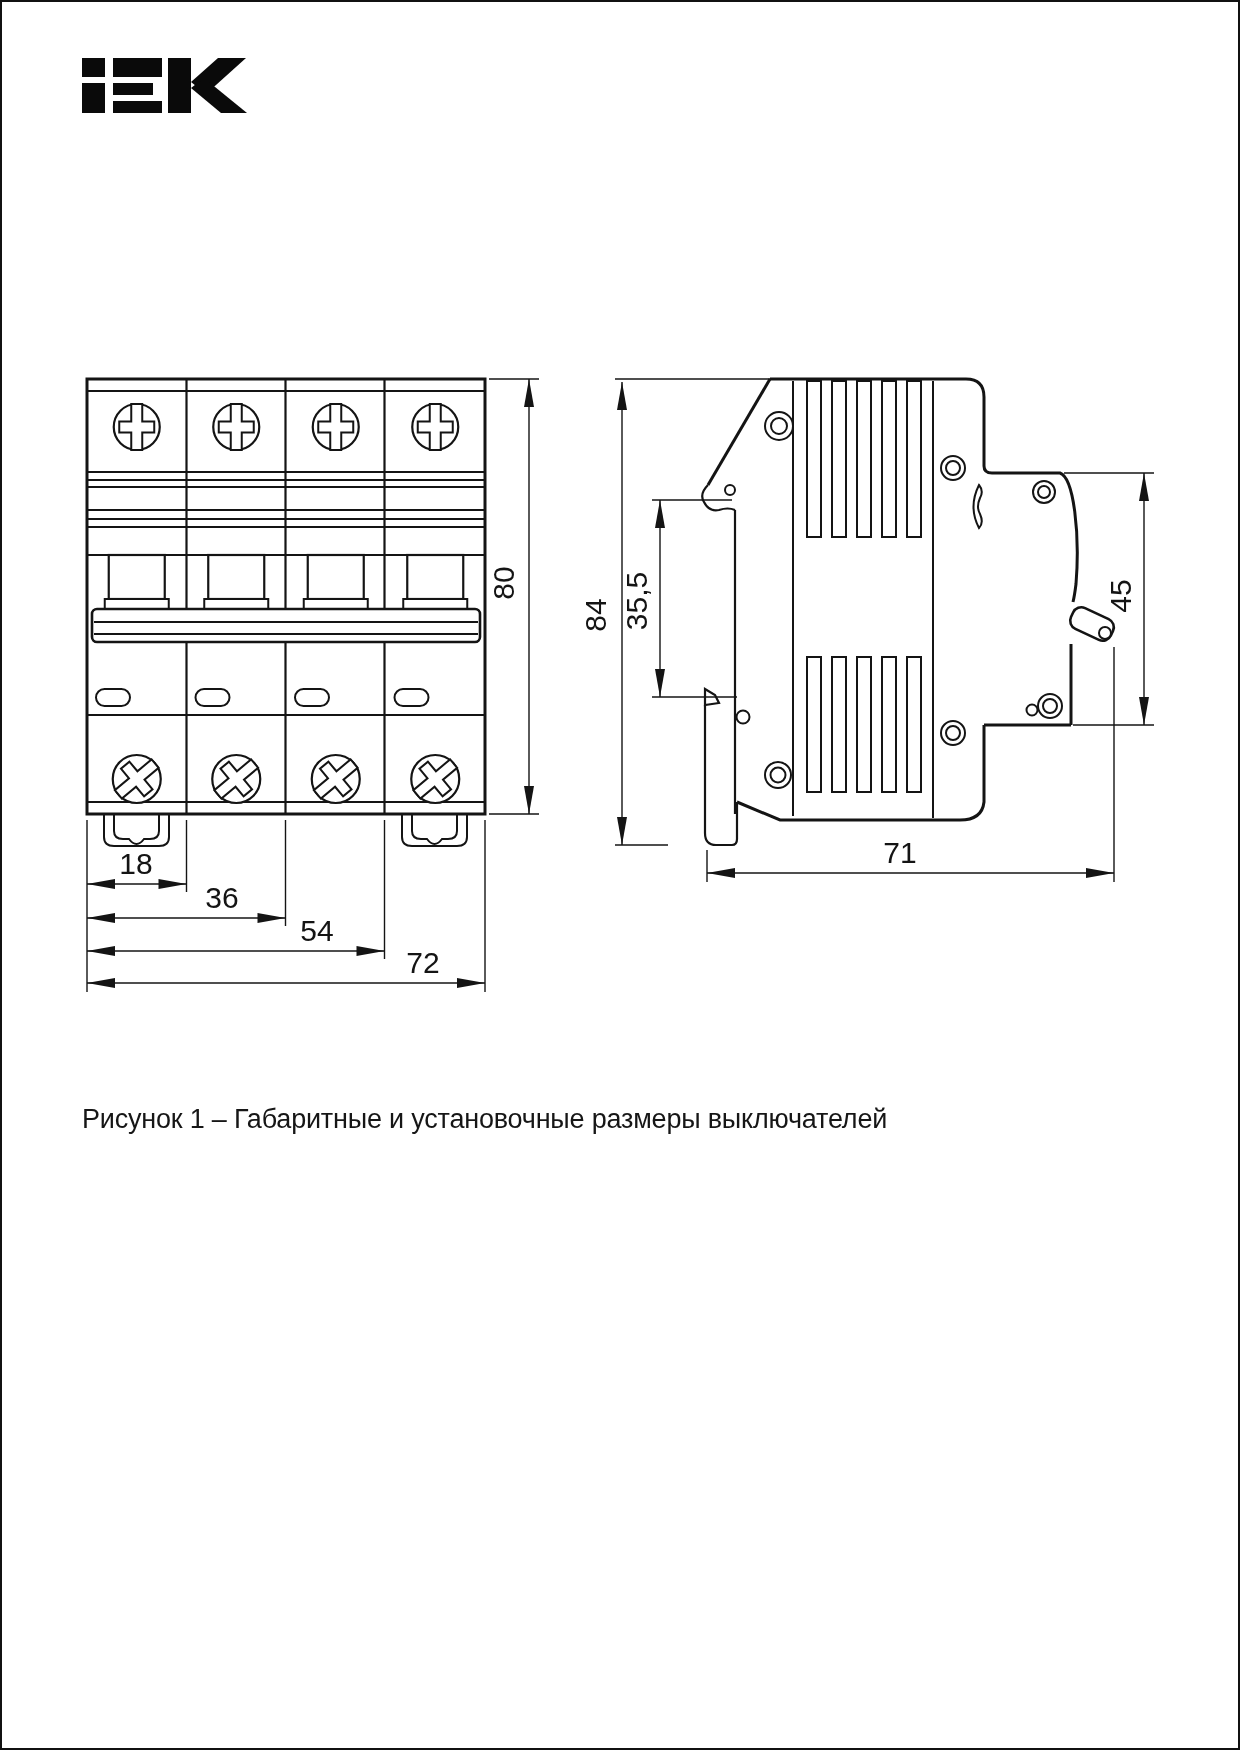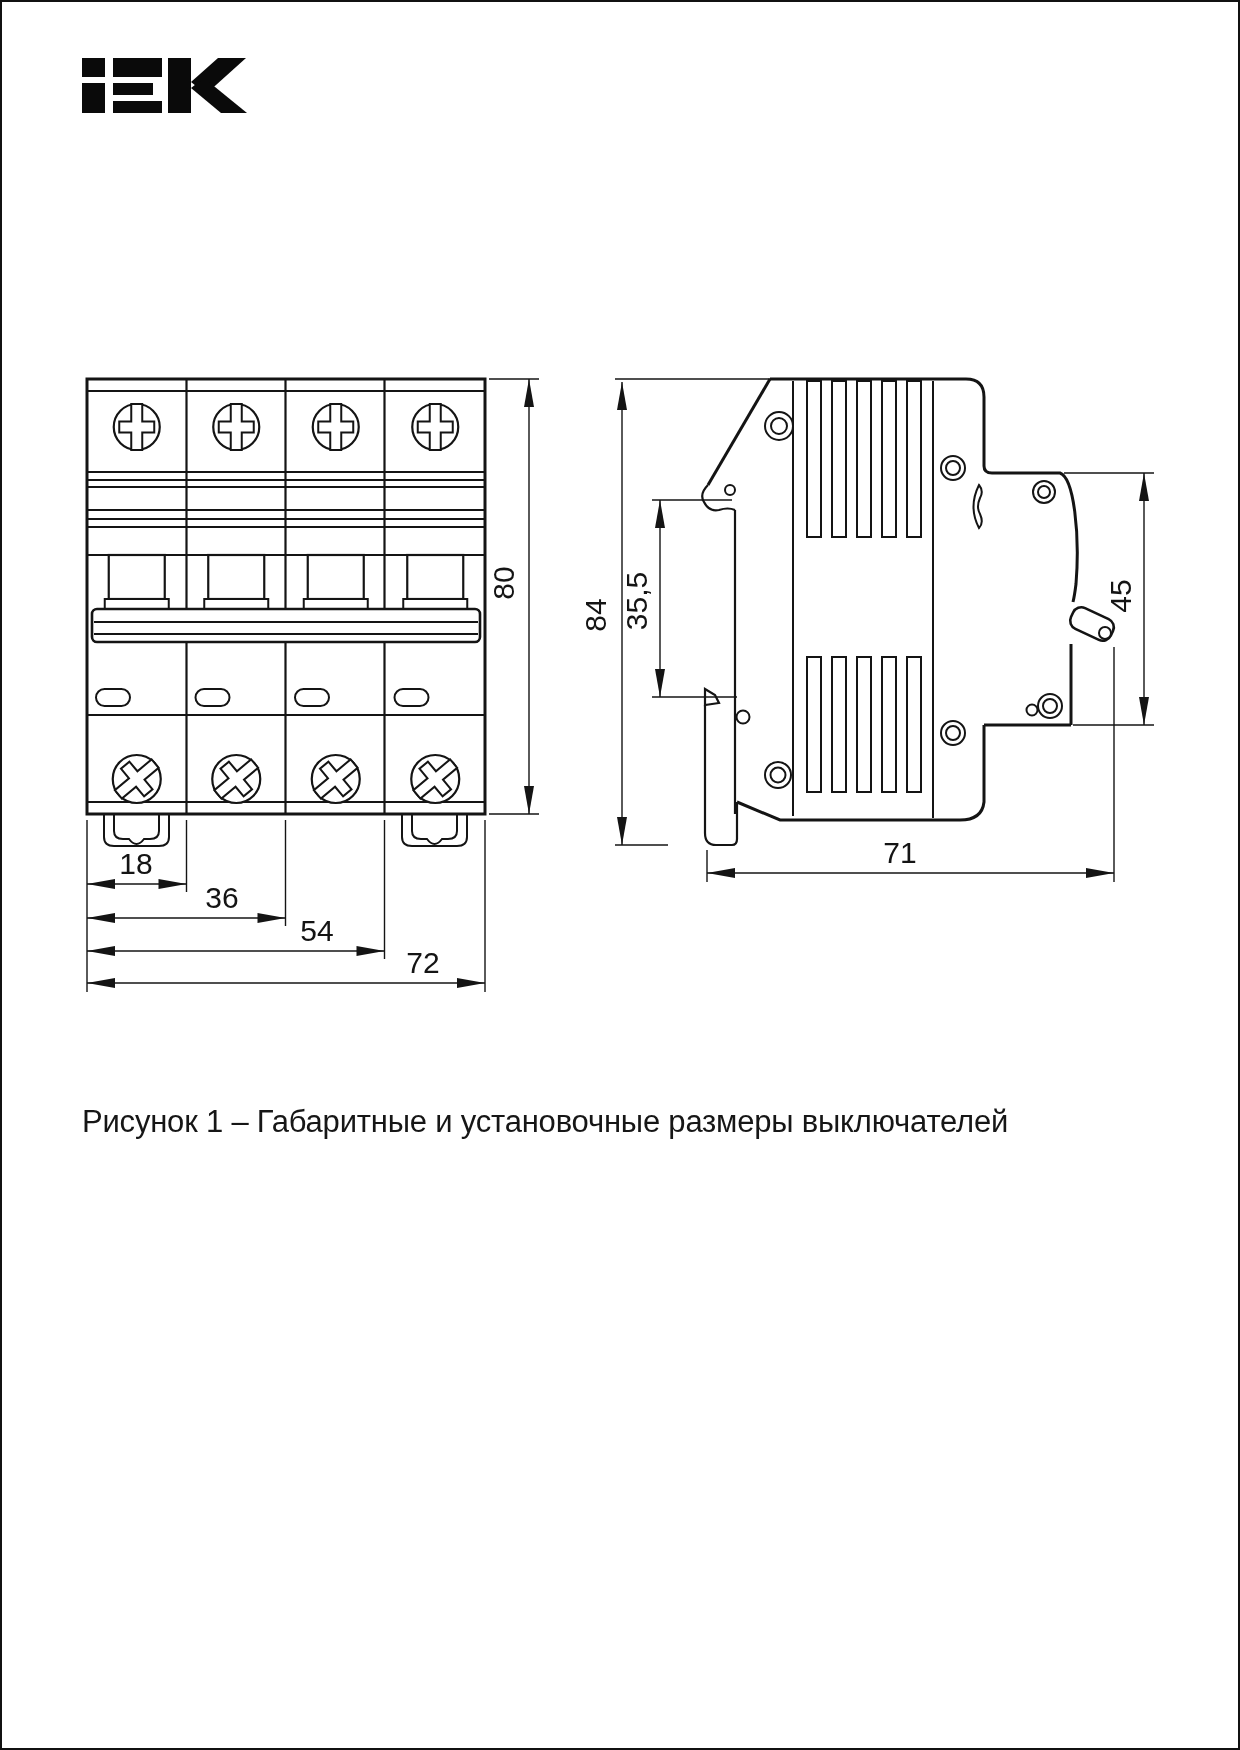--- a/index.html
+++ b/index.html
@@ -9,21 +9,21 @@
     background:#ffffff;
     border:2px solid #111;
     box-sizing:border-box;
     font-family:"Liberation Sans", sans-serif;
     overflow:hidden;
   }
   .logo{position:absolute;left:78px;top:54px;}
   .drawing{position:absolute;left:0;top:0;}
   .caption{
     position:absolute;left:80px;top:1102px;
-    font-size:31px;color:#161616;letter-spacing:-0.2px;
+    font-size:27px;color:#161616;letter-spacing:-0.2px;
     white-space:nowrap;
   }
   svg .ln{stroke:#141414;fill:none;}
   svg .s30{stroke-width:3;}
   svg .s26{stroke-width:2.6;}
   svg .s22{stroke-width:2.2;}
   svg .s20{stroke-width:2;}
   svg .thin{stroke-width:1.4;}
   svg .wf{fill:#ffffff;}
   svg .arrow{fill:#141414;stroke:none;}

